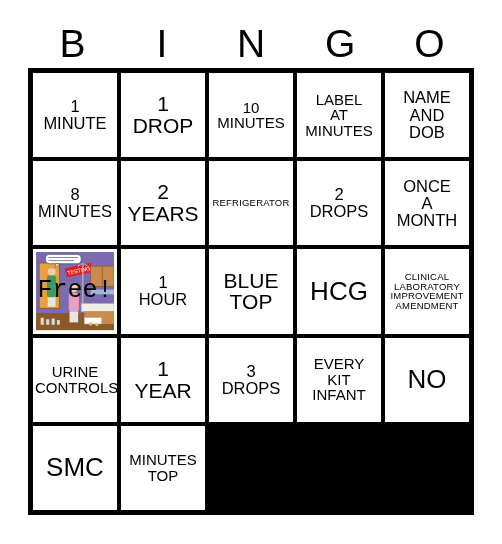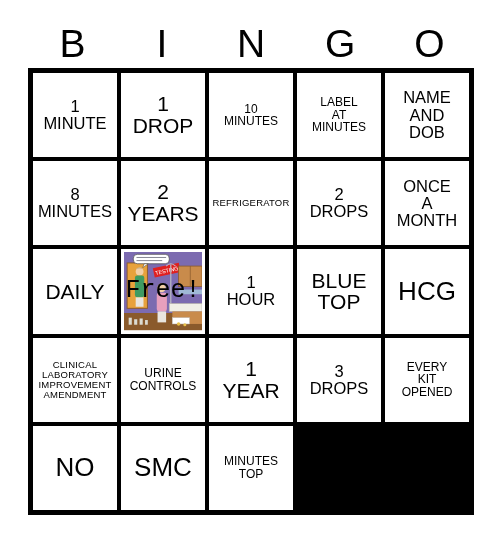--- a/index.html
+++ b/index.html
@@ -71,21 +71,21 @@
     display: block;
     width: 100%;
     color: #000000;
     line-height: 1.04;
     white-space: pre-line;
   }
   
   .size-xl .cell-text { font-size: 26px; text-align: center; }
   .size-lg .cell-text { font-size: 21px; }
   .size-md .cell-text { font-size: 16.5px; }
-  .size-sm .cell-text { font-size: 12px; }
+  .size-sm .cell-text { font-size: 15px; }
   .size-xs .cell-text { font-size: 9.5px; letter-spacing: 0.2px; }
 
   
   .cell.free { padding: 3px; }
   #free-art {
     position: relative;
     width: 100%;
     height: 100%;
     box-sizing: border-box;
     background: #ffffff;
@@ -159,23 +159,20 @@
     <div class="cell size-md">
         <span class="cell-text">2
 DROPS</span>
       </div>
 
     <div class="cell size-md">
         <span class="cell-text">ONCE
 A
 MONTH</span>
       </div>
-    <div class="cell size-lg">
-        <span class="cell-text">DAILY</span>
-      </div>
 
     <div class="cell free">
       <div id="free-art">
         <svg viewBox="0 0 100 100" preserveAspectRatio="none" aria-hidden="true">
 
           <rect x="0" y="0" width="100" height="78" fill="#7c6bb0"></rect>
 
           <rect x="0" y="78" width="100" height="22" fill="#8a5a2b"></rect>
 
           <rect x="4" y="14" width="26" height="58" fill="#e8a23c"></rect>
@@ -252,21 +249,21 @@
 YEAR</span>
       </div>
 
     <div class="cell size-md">
         <span class="cell-text">3
 DROPS</span>
       </div>
     <div class="cell size-sm">
         <span class="cell-text">EVERY
 KIT
-OPENED</span>
+INFANT</span>
       </div>
     <div class="cell size-xl">
         <span class="cell-text">NO</span>
       </div>
     <div class="cell size-xl">
         <span class="cell-text">SMC</span>
       </div>
     <div class="cell size-sm">
         <span class="cell-text">MINUTES
 TOP</span>

